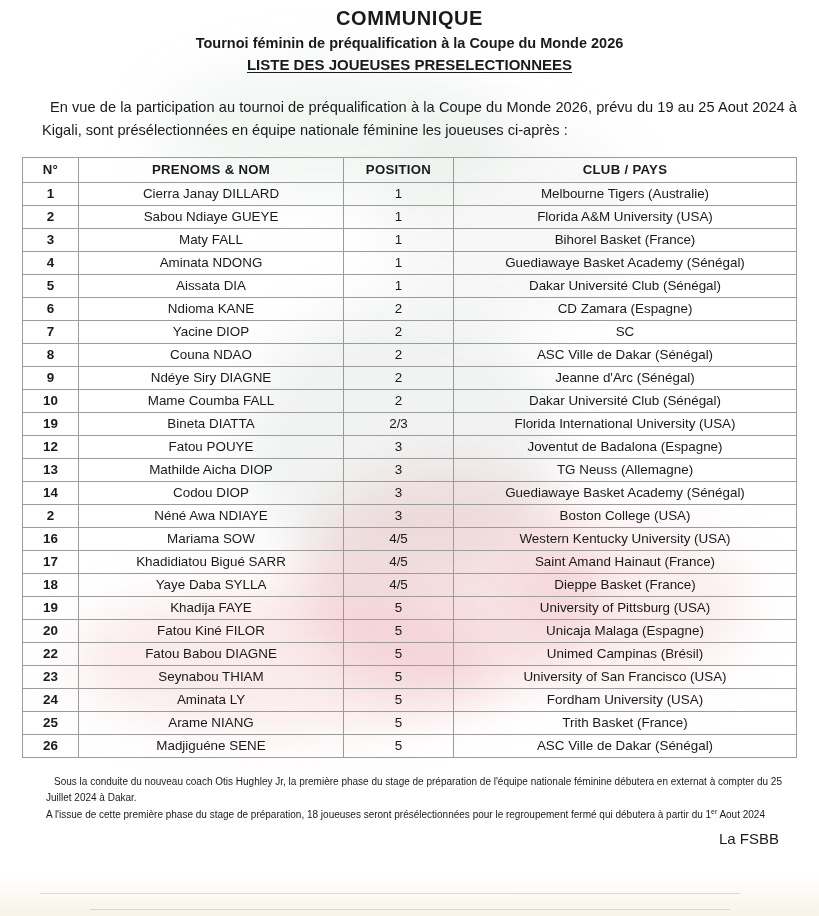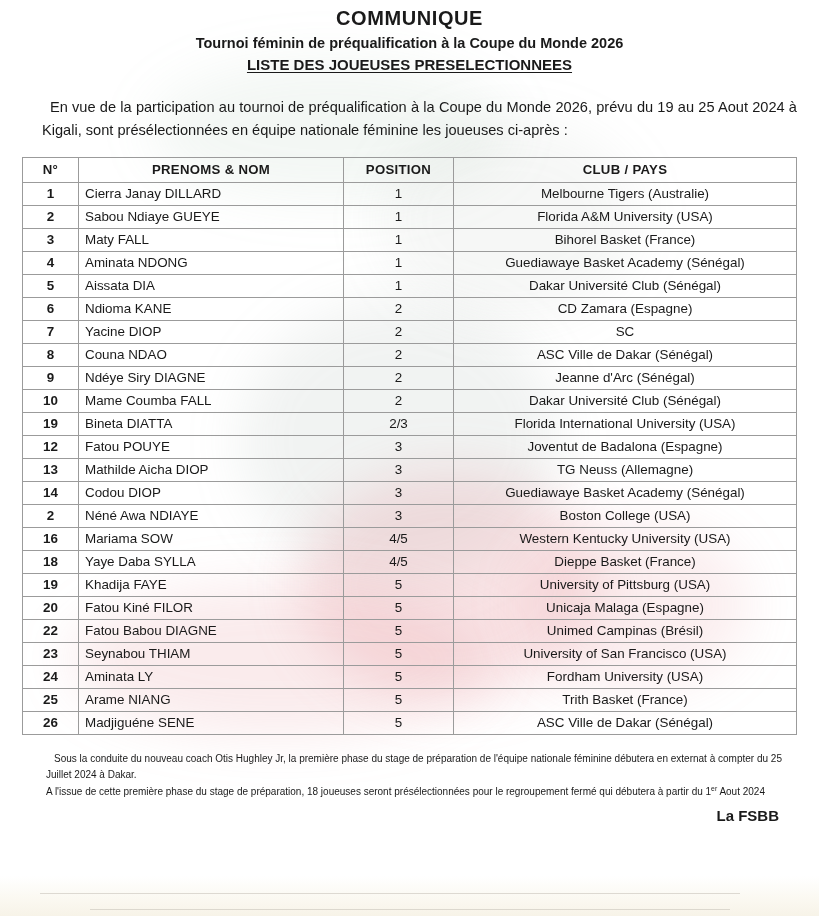--- a/index.html
+++ b/index.html
@@ -147,37 +147,37 @@
   col.c-num      { width: 56px; }
   col.c-name     { width: 265px; }
   col.c-position { width: 110px; }
   col.c-club     { width: 343px; }
 
   td.cell-num {
     text-align: center;
     font-weight: bold;
     font-size: 13.6px;
   }
-  td.cell-name   { text-align: left; padding-left: 10px; margin-left: 10px; }
+  td.cell-name   { text-align: center; padding-left: 10px; margin-left: 10px; }
   td.cell-pos    { text-align: center; }
   td.cell-club   { text-align: center; padding-left: 8px; }
 
   
   .closing {
     margin: 16px 26px 0 46px;
     font-size: 10px;
     line-height: 1.62;
   }
   .closing p { margin: 0; }
   .closing .p-first { text-indent: 8px; }
   .signature {
     margin: 6px 40px 0 12px;
     text-align: right;
     font-size: 15px;
-    font-weight: bold;
+    font-weight: normal;
   }
   sup.ord { font-size: 0.68em; vertical-align: super; }
 </style>
 </head>
 <body>
 
 <div id="watermark-layer">
   <div class="wm-blob wm-green-1"></div>
   <div class="wm-blob wm-grey-2"></div>
   <div class="wm-blob wm-grey-1"></div>
@@ -308,20 +308,26 @@
             <td class="cell-pos">3</td>
             <td class="cell-club">Boston College (USA)</td>
           </tr>
           <tr>
             <td class="cell-num">16</td>
             <td class="cell-name">Mariama SOW</td>
             <td class="cell-pos">4/5</td>
             <td class="cell-club">Western Kentucky University (USA)</td>
           </tr>
           <tr>
+            <td class="cell-num">17</td>
+            <td class="cell-name">Khadidiatou Bigué SARR</td>
+            <td class="cell-pos">4/5</td>
+            <td class="cell-club">Saint Amand Hainaut (France)</td>
+          </tr>
+          <tr>
             <td class="cell-num">18</td>
             <td class="cell-name">Yaye Daba SYLLA</td>
             <td class="cell-pos">4/5</td>
             <td class="cell-club">Dieppe Basket (France)</td>
           </tr>
           <tr>
             <td class="cell-num">19</td>
             <td class="cell-name">Khadija FAYE</td>
             <td class="cell-pos">5</td>
             <td class="cell-club">University of Pittsburg (USA)</td>

